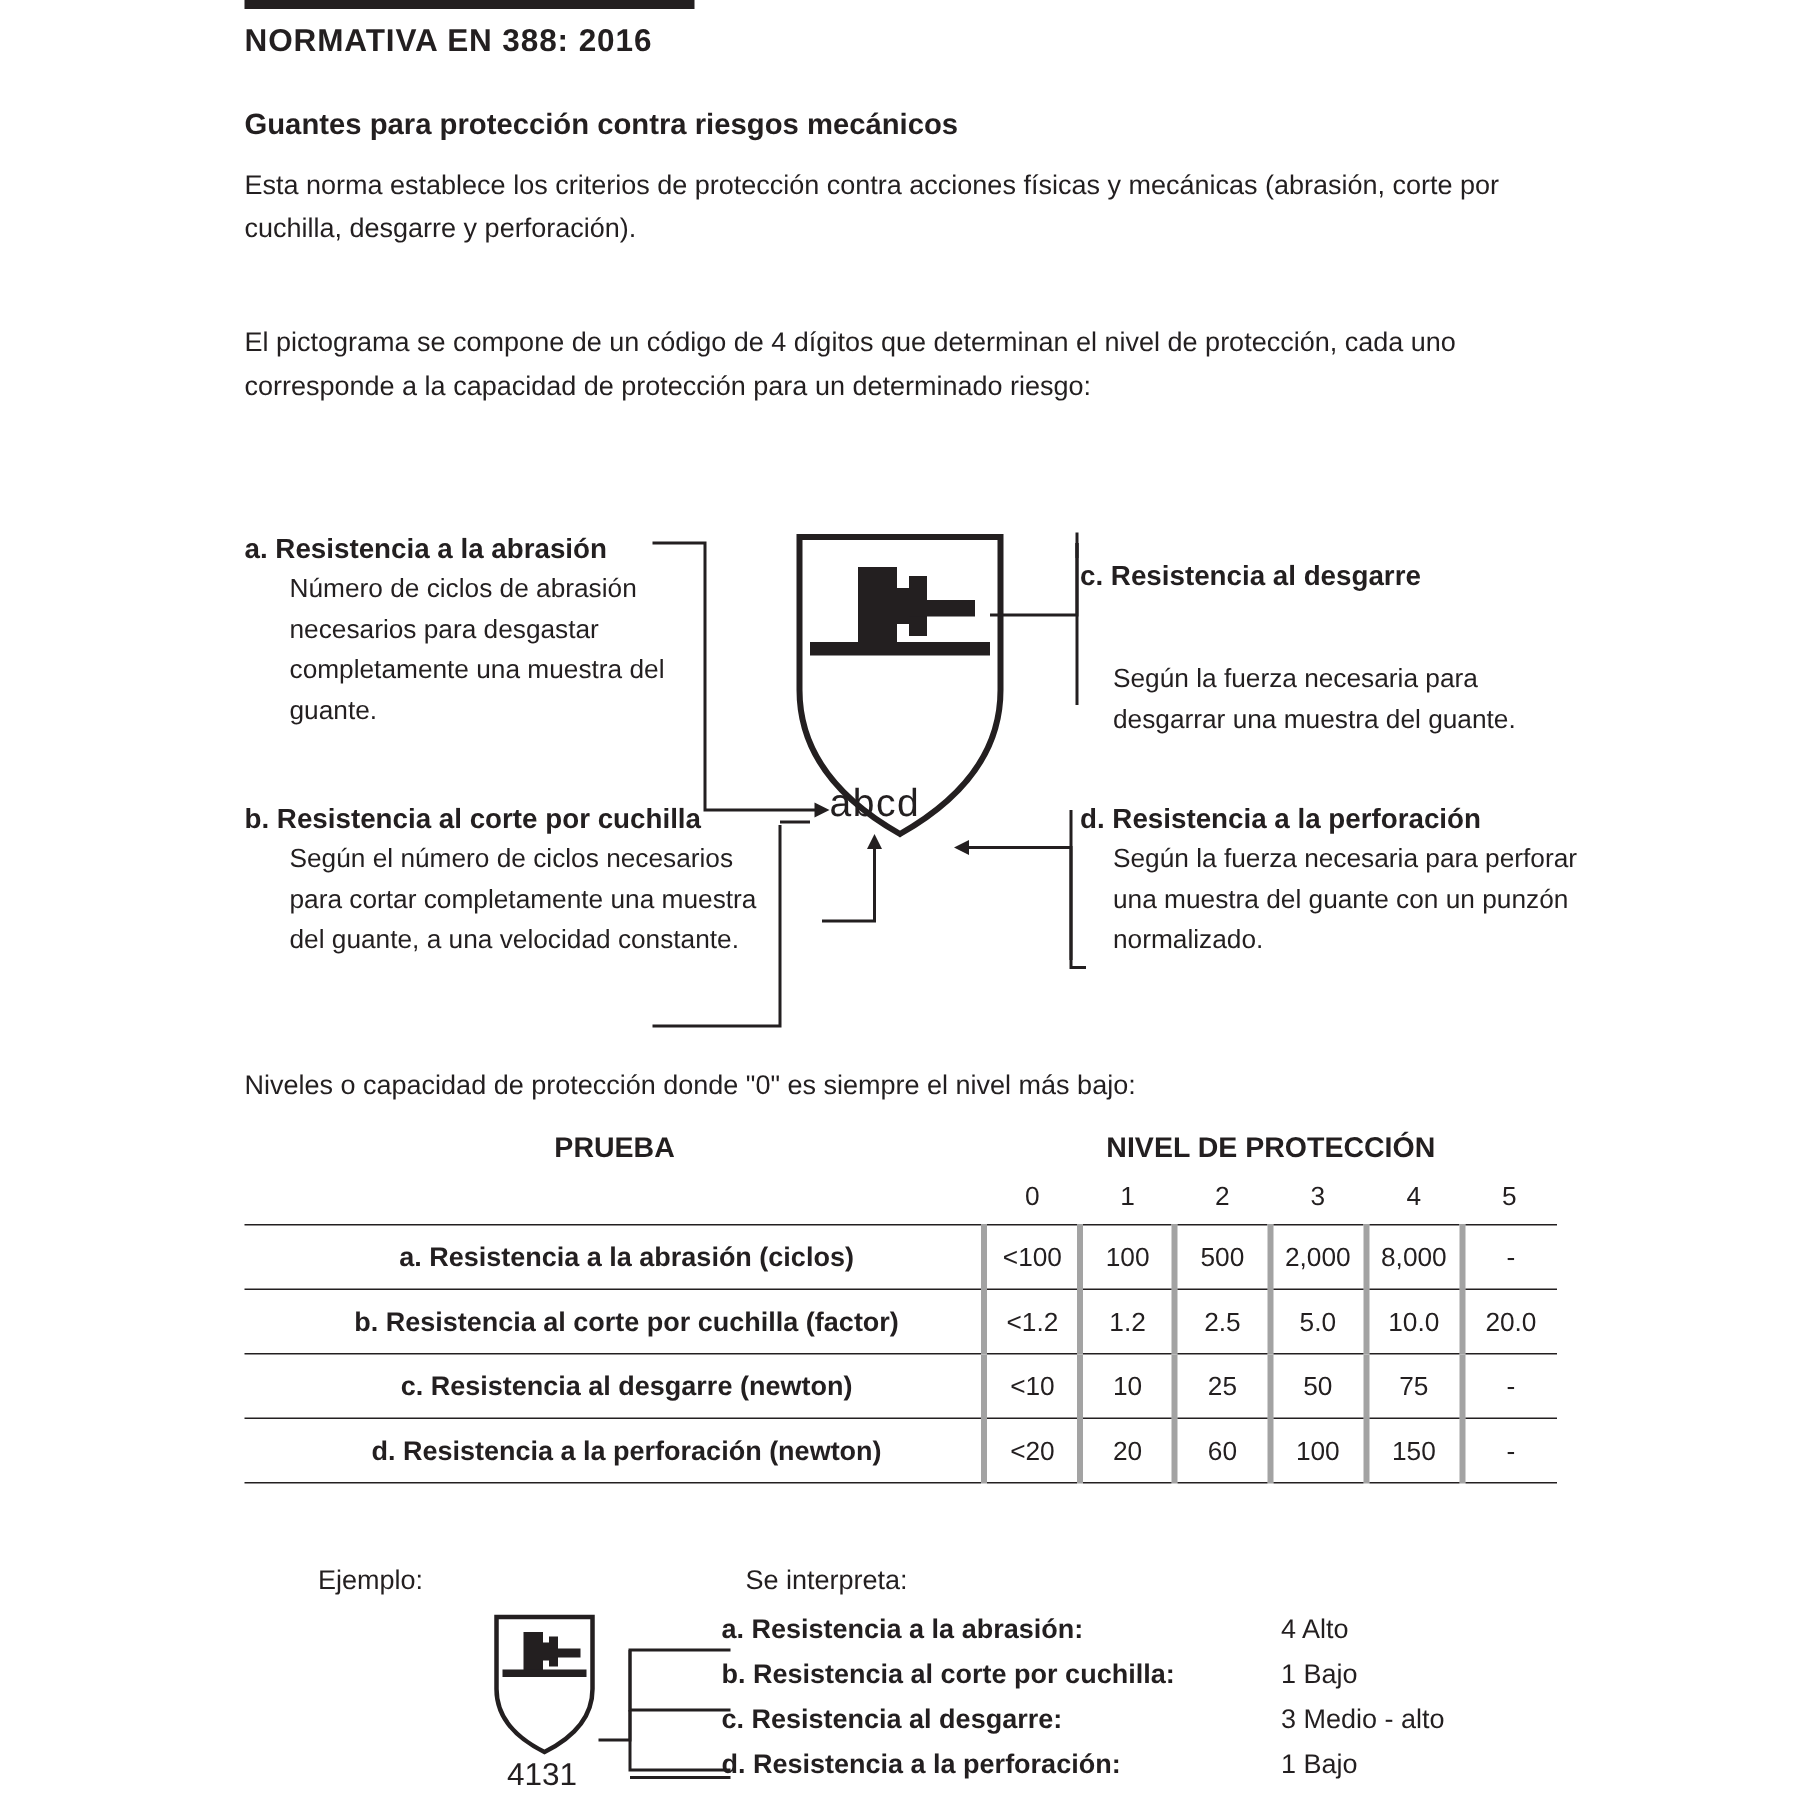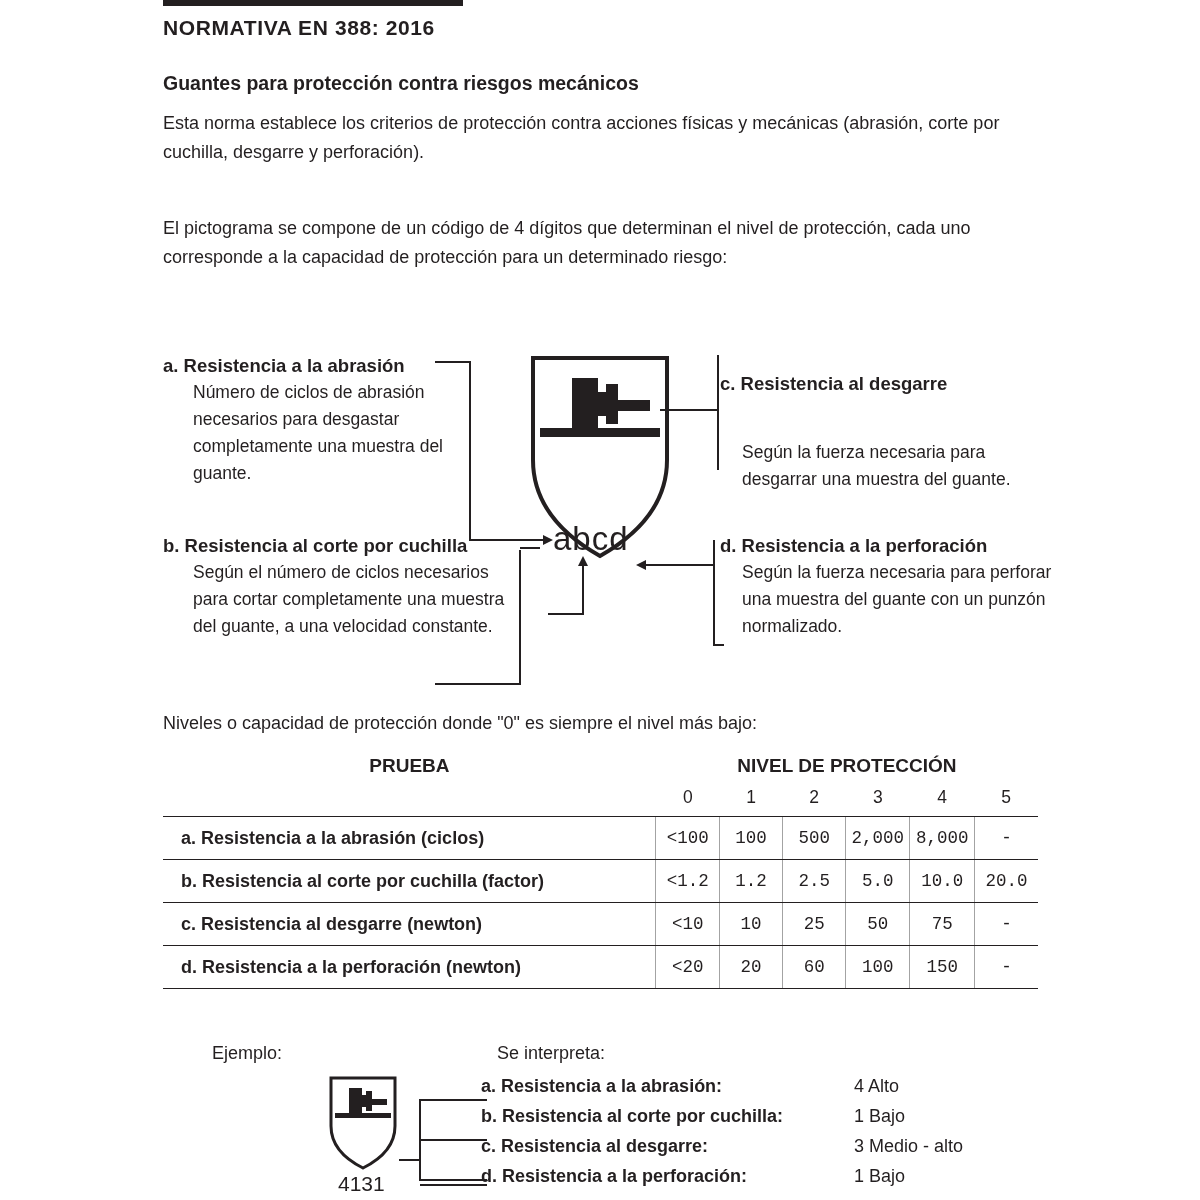--- a/index.html
+++ b/index.html
@@ -89,21 +89,21 @@
     position: absolute;
     left: 0; top: 0;
     width: 1200px;
     height: 1200px;
     pointer-events: none;
   }
   .abcd {
     position: absolute;
     left: 553px;
     top: 520px;
-    font-size: 33px;
+    font-size: 26px;
     letter-spacing: 1px;
     color: #231f20;
     font-family: "Liberation Sans", sans-serif;
   }
 
   .levels-line {
     position: absolute;
     left: 163px;
     top: 713px;
     font-size: 18px;
@@ -141,25 +141,24 @@
   .tbl .numhdr td {
     font-size: 17.5px;
     padding-bottom: 8px;
   }
   .tbl .rowline td {
     border-top: 1px solid #231f20;
     border-bottom: 1px solid #231f20;
     height: 42px;
   }
   .tbl .rowline td.vsep {
-    border-left: 1px solid #a3a3a3;
-    font-family: Liberation Mono, monospace;
+    border-left: 4px solid #a3a3a3;
   }
   .tbl td.label {
-    text-align: left;
+    text-align: center;
     padding-left: 18px;
     font-weight: bold;
     font-size: 18px;
     white-space: nowrap;
   }
   .colnum { width: 65px; }
 
   
   .ex-label {
     position: absolute;

